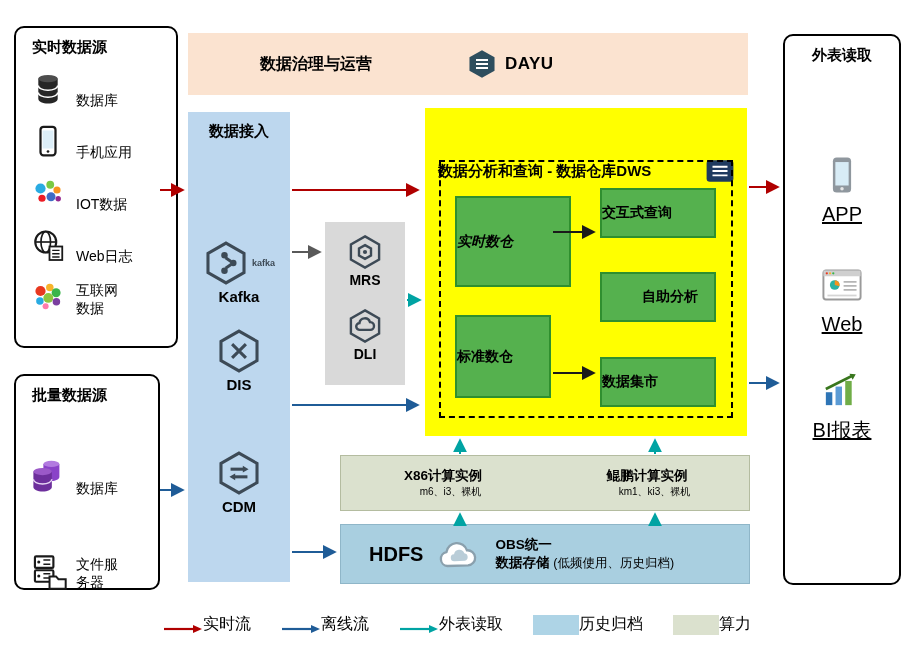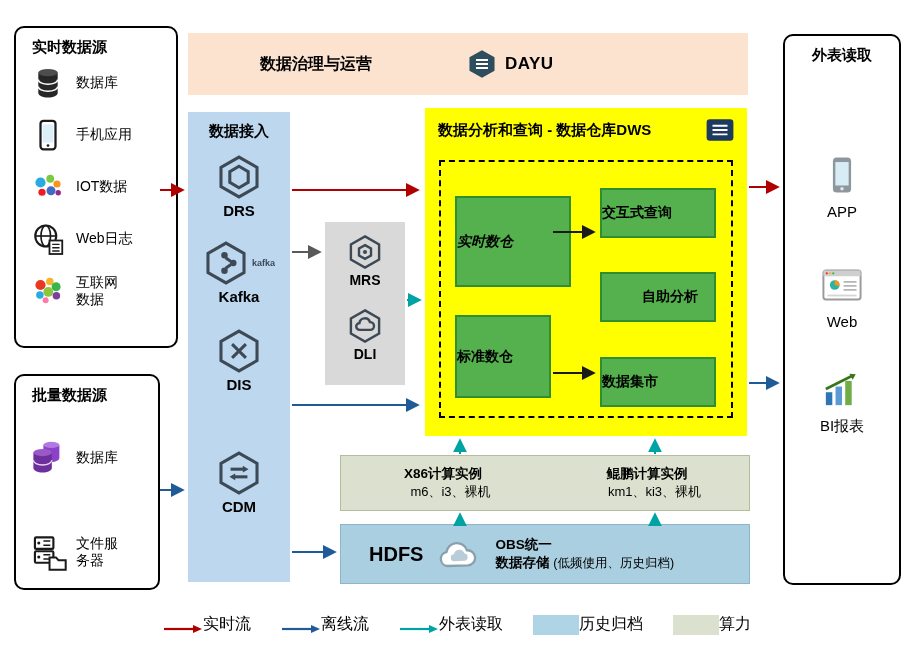--- a/index.html
+++ b/index.html
@@ -4,21 +4,21 @@
 <style>
   * { margin:0; padding:0; box-sizing:border-box; }
   html,body { width:914px; height:651px; background:#ffffff;
     font-family:"Liberation Sans","DejaVu Sans",sans-serif; color:#000; }
   #canvas { position:relative; width:914px; height:651px; overflow:hidden; background:#fff; }
 
   .box { position:absolute; border:2px solid #000; border-radius:10px; background:#fff; }
   .panel-title { font-weight:bold; font-size:15px; padding:10px 0 0 16px; }
   .panel-title.center { text-align:center; padding-left:0; }
 
-  .src-row { display:flex; align-items:center; height:52px; padding-left:12px; gap:8px; }
+  .src-row { display:flex; align-items:flex-end; height:52px; padding-left:12px; gap:8px; }
   .src-row .ic { width:40px; height:40px; display:flex; align-items:center; justify-content:center; flex:none; }
   .src-row .ic svg { width:36px; height:36px; }
   .src-row .lbl { font-size:14px; line-height:1.25; }
   .lbl.w3 { width:48px; }
   .src-row.tall { height:78px; }
   .src-row.tall .ic svg { width:44px; height:44px; }
 
   
   #governance { position:absolute; left:188px; top:33px; width:560px; height:62px; background:#fbe3d0; }
   #governance .gtitle { position:absolute; left:72px; top:50%; transform:translateY(-50%); font-weight:bold; font-size:16px; }
@@ -35,44 +35,44 @@
   .svc .name { font-weight:bold; font-size:15px; margin-top:2px; }
   .kafka-word { font-size:9px; font-weight:bold; color:#3d4a56; }
 
   
   #midbox { position:absolute; left:325px; top:222px; width:80px; height:163px; background:#d9d9d9;padding-left:9px; }
   #midbox .svc svg { width:36px; height:36px; }
   #midbox .svc .name { font-size:14px; }
 
   
   #dws { position:absolute; left:425px; top:108px; width:322px; height:328px; background:#ffff00; }
-  #dws .dws-titlerow { display:flex; align-items:center; padding:9px 12px 0 13px; gap:8px; }
+  #dws .dws-titlerow { display:flex; align-items:center; padding:9px 12px 0 13px; gap:8px;margin-top:41px; }
   #dws .dws-title { font-weight:bold; font-size:15px; }
   #dws .dws-titlerow svg { width:30px; height:26px; margin-left:auto; flex:none; }
   #dws .dashed { position:absolute; left:14px; top:52px; width:294px; height:258px; border:2px dashed #000; }
   .greenbox { position:absolute; background:#55b14e; border:2px solid #2f8f2f; display:flex; align-items:center; justify-content:flex-start; font-weight:bold; font-size:14px; }
 
   
   #compute { position:absolute; left:340px; top:455px; width:410px; height:56px; background:#dbe1ce; border:1px solid #b4bca0; display:flex; }
   #compute .grp { flex:1; display:flex; flex-direction:column; align-items:center; justify-content:center; line-height:1.35; }
   #compute .grp .t { font-weight:bold; font-size:13.5px; }
-  #compute .grp .s { font-size:13px;margin-left:15px; }
+  #compute .grp .s { font-size:10px;margin-left:15px; }
 
   
   #hdfs { position:absolute; left:340px; top:524px; width:410px; height:60px; background:#a9cfe0; border:1px solid #8fb6c8; display:flex; align-items:center; padding-left:28px; gap:13px; }
   #hdfs .hdfs-label { font-weight:bold; font-size:20px; }
   #hdfs svg { width:46px; height:33px; flex:none; }
   #hdfs .obs { font-size:13.5px; line-height:1.35; }
   #hdfs .obs b { font-weight:bold; }
   #hdfs .obs .note { font-weight:normal; font-size:12.5px; }
 
   
   .app-item { position:absolute; width:100%; display:flex; flex-direction:column; align-items:center; gap:7px; }
   .app-item svg { width:42px; height:42px; }
-  .app-item .lbl { font-size:15px; }
+  .app-item .lbl { font-size:20px;text-decoration:underline; }
 
   
   #legend { position:absolute; top:614px; left:50%; transform:translateX(-50%); display:flex; align-items:center; gap:30px; white-space:nowrap; }
   .legend-item { display:flex; align-items:flex-end; font-size:16px; }
   .swatch { width:46px; height:20px; display:inline-block; }
   .swatch.archive { background:#aed4e6; }
   .swatch.compute { background:#dbe1ce; }
 
   
   .hexstroke { fill:none; stroke:#3d4a56; stroke-width:1.6; }
@@ -194,29 +194,20 @@
       <svg viewBox="0 0 24 24">
           <use href="#hexp" fill="#2e4e5e"></use>
           <path d="M7.5 9 H16.5 M7.5 12 H16.5 M7.5 15 H16.5" stroke="#fff" stroke-width="1.5" fill="none"></path>
         </svg>
       <span class="dtext">DAYU</span>
     </span>
   </div>
 
   <div id="ingest">
     <div class="panel-title">数据接入</div>
-    <div class="svc" style="top:42px;">
-      <span class="icrow">
-          <svg viewBox="0 0 24 24">
-            <use href="#hexp" class="hexstroke"></use>
-            <path d="M12 6.4 L16.8 9.2 V14.8 L12 17.6 L7.2 14.8 V9.2 Z" class="hexstroke"></path>
-          </svg>
-        </span>
-      <span class="name">DRS</span>
-    </div>
     <div class="svc" style="top:128px;">
       <span class="icrow">
         <svg viewBox="0 0 24 24">
             <use href="#hexp" class="hexstroke"></use>
             <circle cx="11.2" cy="8" r="1.7" class="hexfill"></circle>
             <circle cx="11.2" cy="16" r="1.7" class="hexfill"></circle>
             <circle cx="15.8" cy="12" r="1.7" class="hexfill"></circle>
             <path d="M11.8 9.3 L14.6 11.2 M11.8 14.7 L14.6 12.8" class="hexstroke" stroke-width="1.3"></path>
           </svg>
         <span class="kafka-word">kafka</span>

